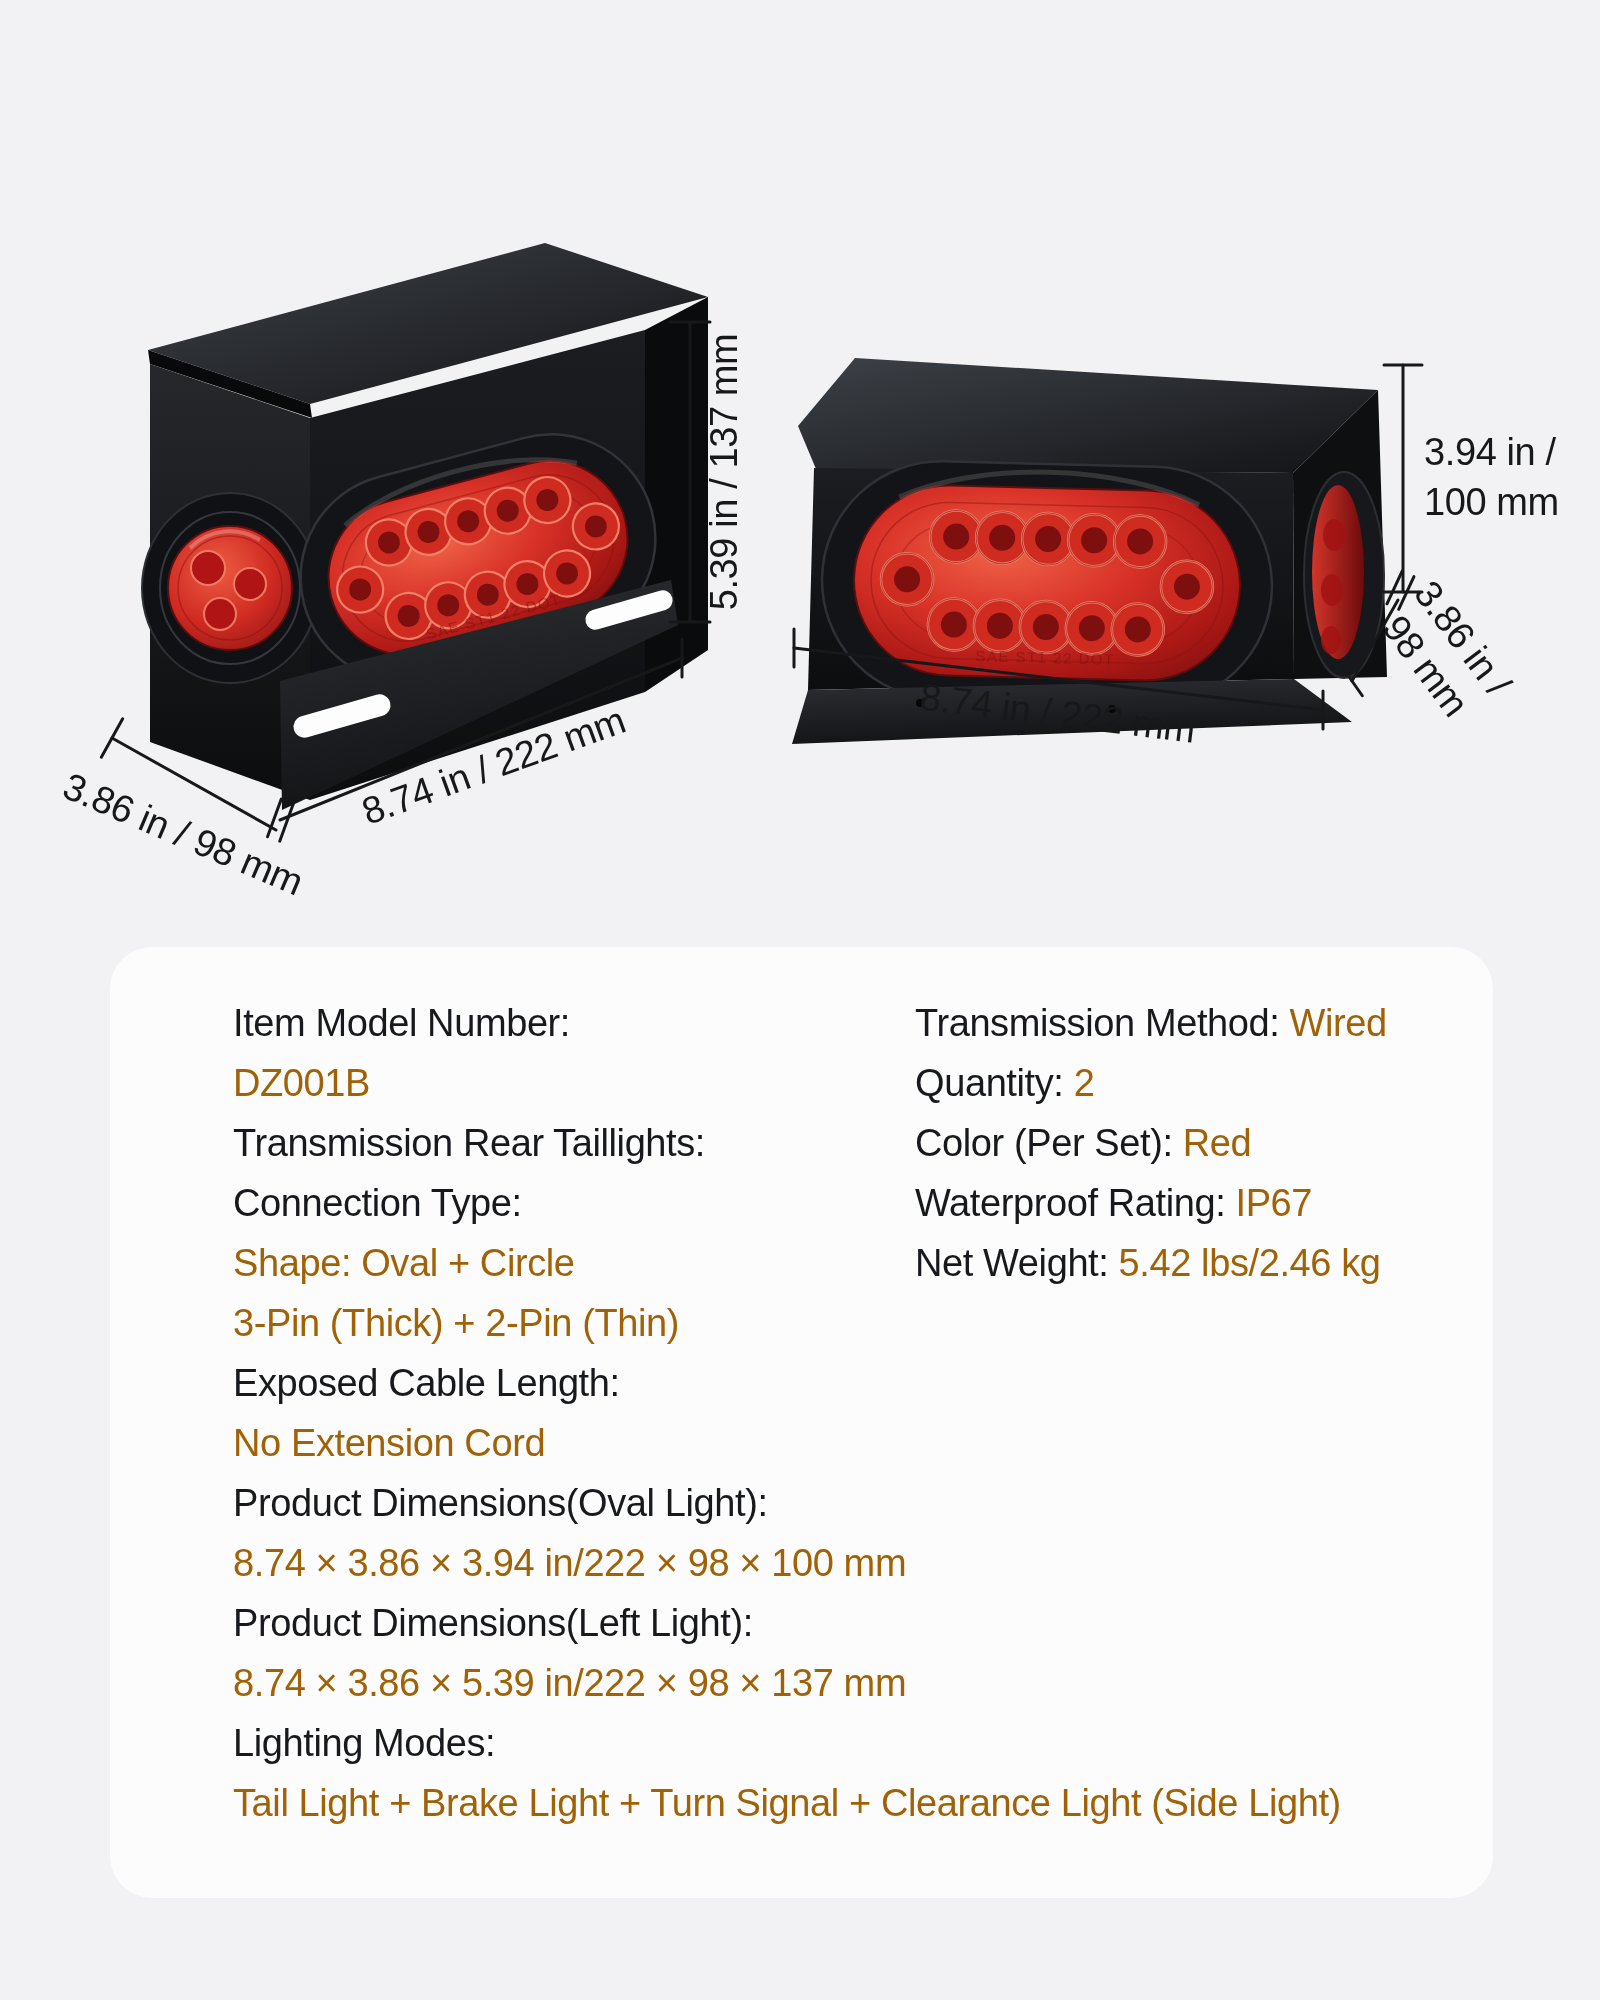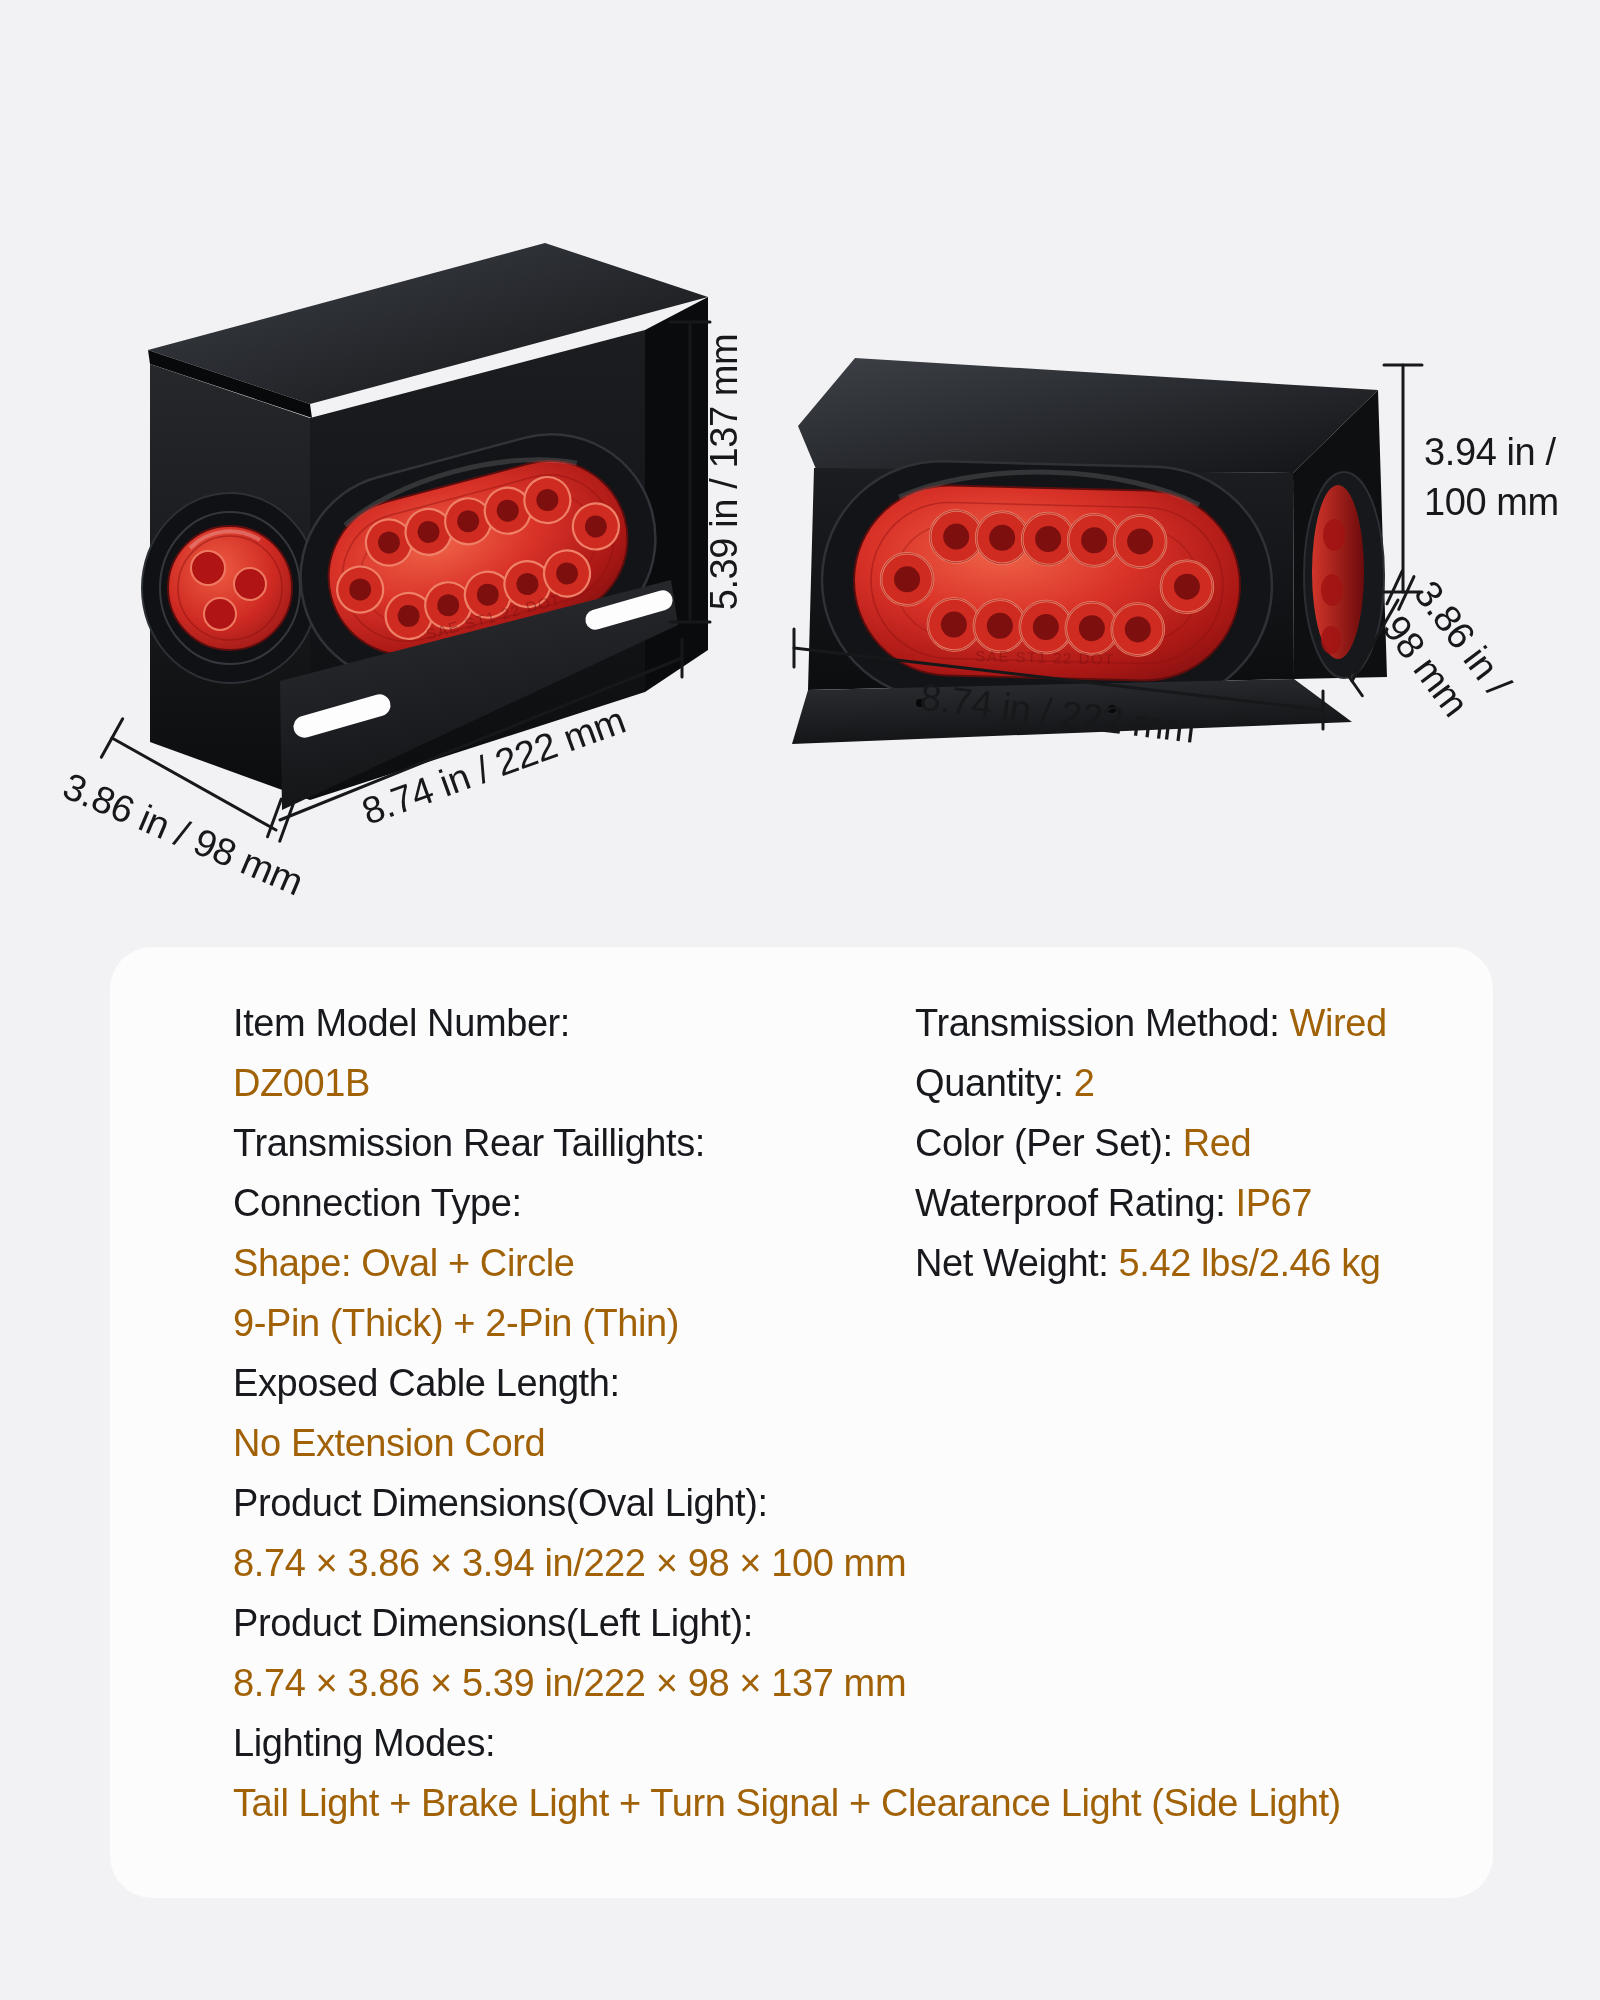--- a/index.html
+++ b/index.html
@@ -225,21 +225,21 @@
 </svg>
 
 <div class="panel"></div>
 
 <div class="col col-left">
   <div class="line lbl">Item Model Number:</div>
   <div class="line val">DZ001B</div>
   <div class="line lbl">Transmission Rear Taillights:</div>
   <div class="line lbl">Connection Type:</div>
   <div class="line val">Shape: Oval + Circle</div>
-  <div class="line val">9-Pin (Thick) + 2-Pin (Thin)</div>
+  <div class="line val">3-Pin (Thick) + 2-Pin (Thin)</div>
   <div class="line lbl">Exposed Cable Length:</div>
   <div class="line val">No Extension Cord</div>
   <div class="line lbl">Product Dimensions(Oval Light):</div>
   <div class="line val">8.74 × 3.86 × 3.94 in/222 × 98 × 100 mm</div>
   <div class="line lbl">Product Dimensions(Left Light):</div>
   <div class="line val">8.74 × 3.86 × 5.39 in/222 × 98 × 137 mm</div>
   <div class="line lbl">Lighting Modes:</div>
   <div class="line val">Tail Light + Brake Light + Turn Signal + Clearance Light (Side Light)</div>
 </div>
 

